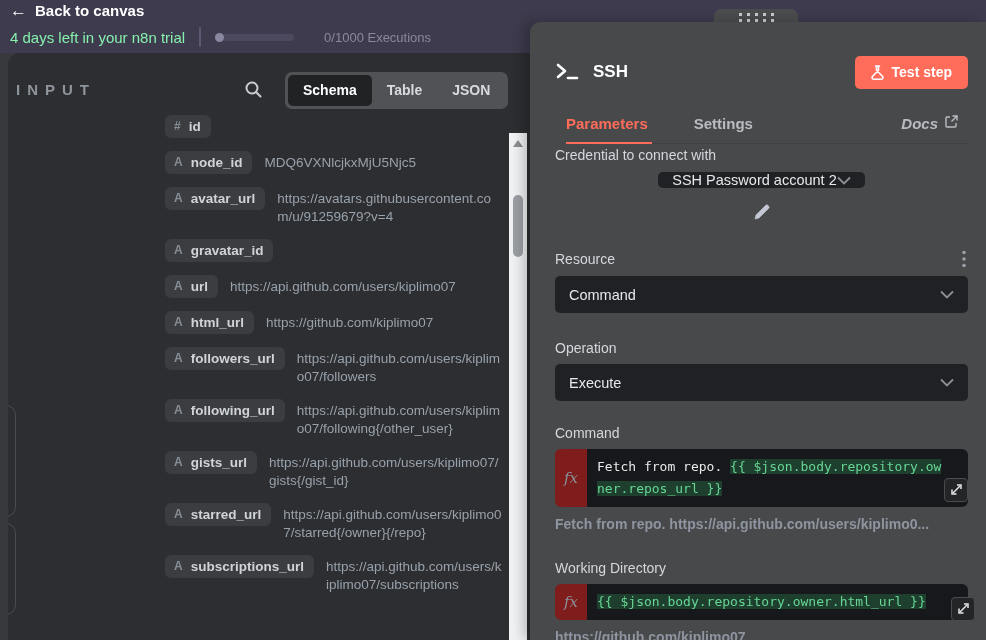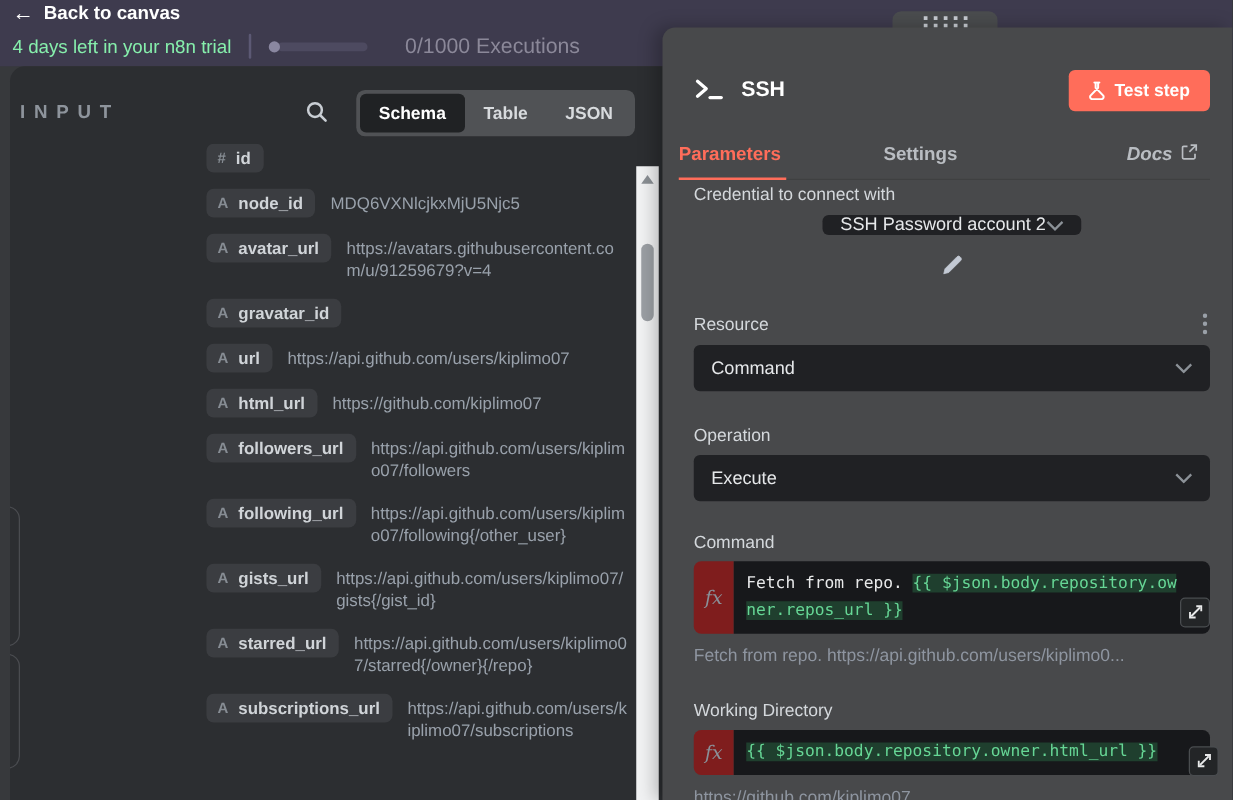--- a/index.html
+++ b/index.html
@@ -13,21 +13,21 @@
   .topbar { position:absolute; left:0; top:0; width:986px; height:53px; background:#3e3b4e; }
   .back-row { position:absolute; left:10px; top:2px; display:flex; align-items:center; gap:8px;
     color:#fff; font-weight:bold; font-size:15px; cursor:pointer; }
   .back-arrow { font-size:17px; line-height:1; }
   .trial-row { position:absolute; left:10px; top:27px; display:flex; align-items:center; gap:14px; }
   .trial-text { color:#86efac; font-size:15px; }
   .trial-divider { width:2px; height:20px; background:#5c5974; border-radius:1px; }
   .trial-progress { display:flex; align-items:center; gap:0; }
   .progress-dot { width:9px; height:9px; border-radius:50%; background:#8a87a0; margin-right:-2px; z-index:1; }
   .progress-track { width:72px; height:7px; border-radius:4px; background:#4d4a60; }
-  .executions { color:#8b8899; font-size:17px; margin-left:16px; }
+  .executions { color:#8b8899; font-size:13px; margin-left:16px; }
   
   .input-panel { position:absolute; left:8px; top:53px; width:522px; height:587px;
     background:#2c2e31; border-top-left-radius:12px; overflow:hidden; }
   .input-title { position:absolute; left:8px; top:28px; color:#8e949c; font-size:15px;
     font-weight:600; letter-spacing:7px;text-align:center; }
   .search-btn { position:absolute; left:232px; top:23px; width:26px; height:26px;
     display:flex; align-items:center; justify-content:center; cursor:pointer; }
   .inp-tabs { position:absolute; left:277px; top:19px; display:flex; background:#505255;
     border-radius:7px; padding:3px; }
   .inp-tab { color:#d8dbde; font-size:14px; font-weight:600; padding:6px 15px;
@@ -63,22 +63,22 @@
   .node-panel { position:absolute; left:530px; top:22px; width:456px; height:618px;
     background:#48494b; border-top-left-radius:10px; box-shadow:-6px 0 14px rgba(0,0,0,.25); }
   .node-header { position:absolute; left:25px; right:18px; top:22px; height:56px;
     display:flex; align-items:center; }
   .node-title-icon { margin-right:12px; display:flex; }
   .node-title { color:#fff; font-size:17px; font-weight:bold; }
   .test-step-btn { margin-left:auto; display:flex; align-items:center; gap:8px;
     background:#ff6d5a; color:#fff; border:none; border-radius:5px; height:33px;
     padding:0 16px; font-size:14px; font-weight:bold; cursor:pointer;
     font-family:"Liberation Sans", sans-serif; }
-  .node-tabs { position:absolute; left:13px; right:18px; top:86px; height:36px;
-    display:flex; align-items:center; border-bottom:1px solid rgba(0,0,0,.12);gap:36px; }
+  .node-tabs { position:absolute; left:36px; right:18px; top:86px; height:36px;
+    display:flex; align-items:center; border-bottom:1px solid rgba(0,0,0,.12); }
   .node-tab { font-size:15px; font-weight:600; color:#b9bdc2; cursor:pointer;
     padding:0 10px 12px 0; margin-right:36px; position:relative; top:4px; }
   .node-tab.active { color:#ff6d5a; }
   .node-tab.active::after { content:""; position:absolute; left:0; right:6px; bottom:0;
     height:2px; background:#ff6d5a; }
   .node-tab.docs { margin-left:auto; margin-right:0; display:flex; align-items:flex-start; gap:7px;font-style:italic; }
   .node-body { position:absolute; left:25px; right:18px; top:123px; bottom:0; }
   .field-label { color:#d4d8dc; font-size:14px; line-height:20px; }
   .dropdown { background:#202124; border-radius:5px; height:37px; display:flex;
     align-items:center; padding:0 14px; cursor:pointer; margin-top:6px; }
@@ -102,21 +102,21 @@
     font-family:"DejaVu Sans Mono", monospace; font-size:13px; line-height:22px;
     color:#e8e9ea; overflow:hidden; cursor:text; }
   .code-inner { display:inline-block; width:348px; word-break:break-all; }
   .expr { background:#1f3f2e; color:#66d695; }
   .expand-btn { position:absolute; width:24px; height:24px; background:#232527;
     border:1px solid #4a4d50; border-radius:4px; display:flex; align-items:center;
     justify-content:center; cursor:pointer; padding:0; }
   .expand-cmd { right:0; bottom:5px; }
   .expand-wd { right:-7px; bottom:-1px; }
   .preview-text { margin-top:9px; color:#8e95a0; font-size:14px; white-space:nowrap;
-    overflow:hidden; text-overflow:ellipsis; }
+    overflow:hidden; text-overflow:ellipsis;font-weight:bold; }
   svg { display:block; }
 </style>
 </head>
 <body>
 
 <div class="topbar">
   <div class="back-row">
     <span class="back-arrow">←</span>
     <span>Back to canvas</span>
   </div>

